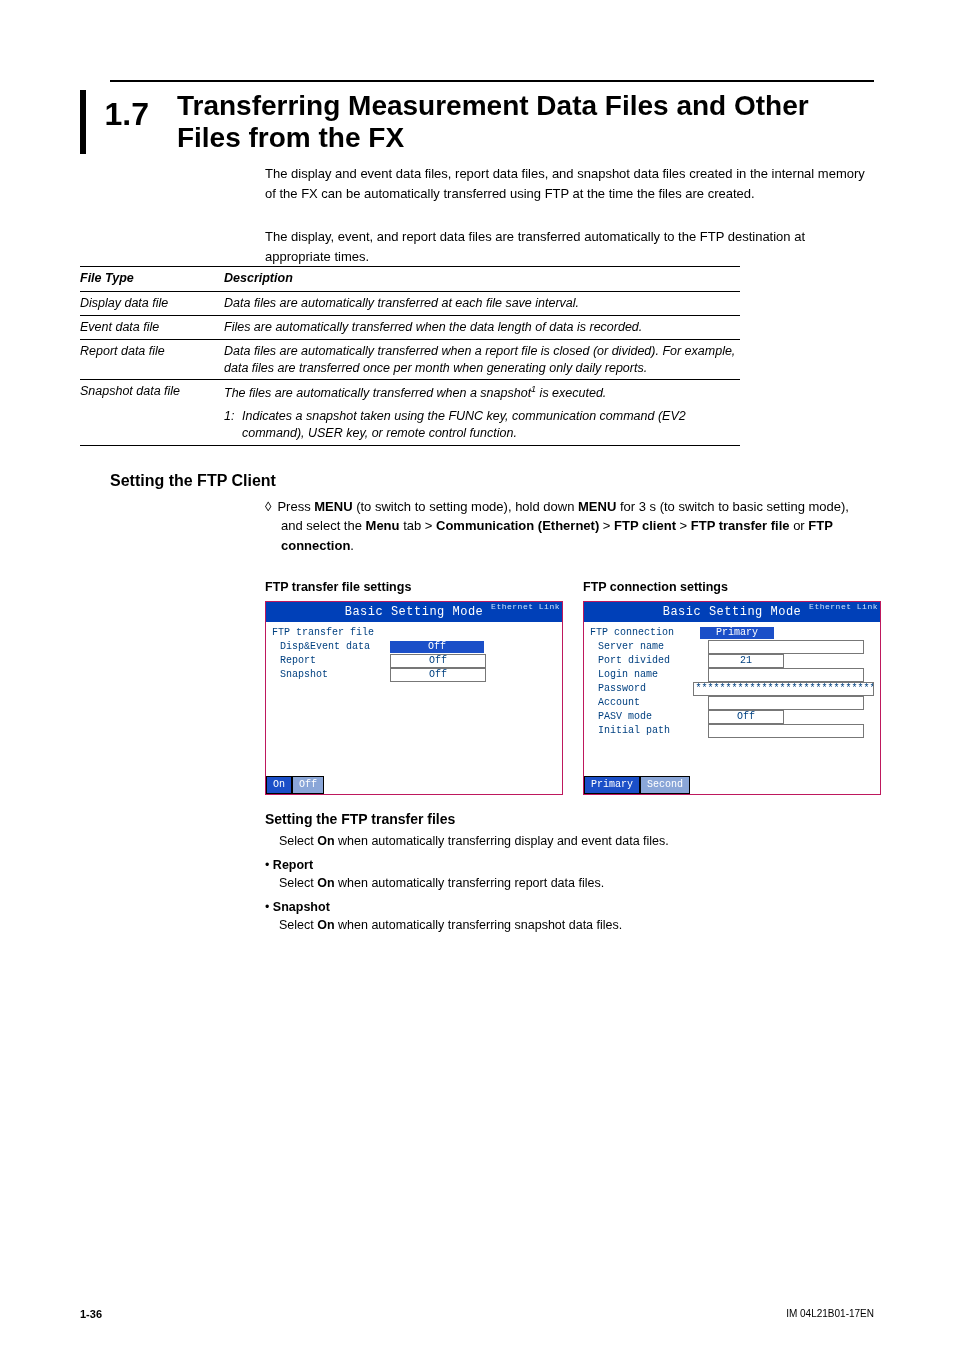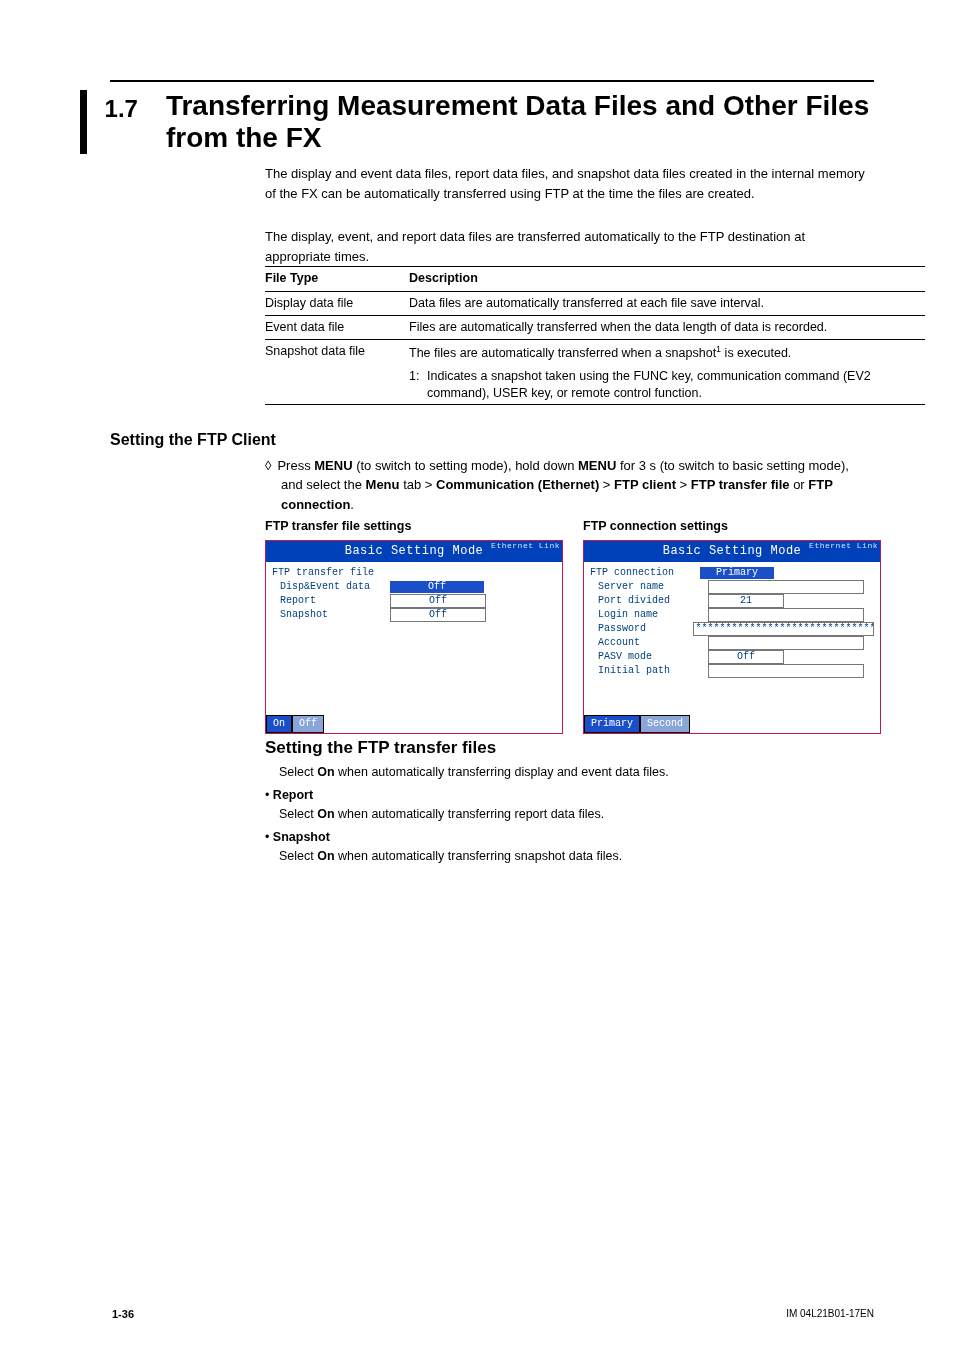--- a/index.html
+++ b/index.html
@@ -28,21 +28,21 @@
       align-items: flex-start;
       margin-bottom: 10px;
     }
     .title-bar {
       width: 8px;
       background: #000;
       margin-right: 18px;
       align-self: stretch;
     }
     .section-number {
-      font-size: 24px;
+      font-size: 32px;
       font-weight: bold;
       margin-right: 28px;
       padding-top: 2px;
     }
     .section-title {
       font-size: 28px;
       font-weight: bold;
       line-height: 1.15;
     }
     .intro {
@@ -55,23 +55,23 @@
       font-size: 16px;
       font-weight: bold;
       margin: 14px 0 4px 30px;
     }
     .body-indent {
       margin-left: 185px;
       line-height: 1.5;
     }
     table.filetable {
       border-collapse: collapse;
-      margin-left: 185px;
       width: 660px;
       font-size: 12.5px;
+      font-style: italic;
     }
     table.filetable th {
       text-align: left;
       font-weight: bold;
       padding: 3px 4px 3px 0;
       border-top: 1px solid #000;
       border-bottom: 1px solid #000;
       vertical-align: top;
     }
     table.filetable th:first-child { width: 140px; }
@@ -89,21 +89,21 @@
       margin-left: 185px;
       text-indent: -16px;
       padding-left: 16px;
       line-height: 1.5;
     }
     .bullet { margin-right: 6px; }
     .screenshots {
       display: flex;
       margin-left: 185px;
       gap: 20px;
-      margin-top: 4px;
+      margin-top: 24px;
     }
     .shot-col { width: 300px; }
     .shot-title { font-weight: bold; font-size: 12.5px; margin-bottom: 4px; }
     .screen {
       width: 296px;
       height: 192px;
       border: 1px solid #be185d;
       font-family: "Courier New", monospace;
       font-size: 10px;
       color: #004080;
@@ -153,23 +153,23 @@
       background:#1b4fc8;
       color:#fff;
       padding:1px 6px;
       border:1px solid #000;
       font-size:10px;
     }
     .softkey.off { background:#8aa6d8; color:#fff;}
     .subsubheading {
       font-weight:bold;
       margin-left:185px;
-      margin-top:2px;
+      margin-top:15px;
       margin-bottom:4px;
-      font-size:17px;
+      font-size:14px;
     }
     .bullet-item {
       margin-left:185px;
       padding-left:14px;
       text-indent:-14px;
       font-size:12.5px;
       line-height:1.4;
       margin-bottom:1px;
     }
     .bullet-item .b { font-weight:bold;}
@@ -181,21 +181,20 @@
     }
     .footer {
       position:absolute;
       bottom:28px;
       left:80px;
       right:80px;
       display:flex;
       justify-content:space-between;
       font-size:10px;
       border-top: 0;
-      margin-left: 32px;
     }
     .footer .pg { font-weight:bold; font-size:11px;}
   </style>
 </head>
 <body>
 
 <div class="page">
   <div class="header-rule"></div>
   <div class="title-row">
     <div class="title-bar"></div>
@@ -213,20 +212,24 @@
       <th>File Type</th>
       <th>Description</th>
     </tr>
     <tr>
       <td>Display data file</td>
       <td>Data files are automatically transferred at each file save interval.</td>
     </tr>
     <tr>
       <td>Event data file</td>
       <td>Files are automatically transferred when the data length of data is recorded.</td>
+    </tr>
+    <tr>
+      <td>Report data file</td>
+      <td>Data files are automatically transferred when a report file is closed (or divided). For example, data files are transferred once per month when generating only daily reports.</td>
     </tr>
     <tr>
       <td style="border-bottom:none;">Snapshot data file</td>
       <td style="border-bottom:none;"><span>The files are automatically transferred when a snapshot</span><span class="sup">1</span><span> is executed.</span></td>
     </tr>
     <tr class="footnote-row">
       <td></td>
       <td><span class="footnote-num">1:</span><span class="footnote-txt">Indicates a snapshot taken using the FUNC key, communication command (EV2 command), USER key, or remote control function.</span></td>
     </tr>
   </tbody>

